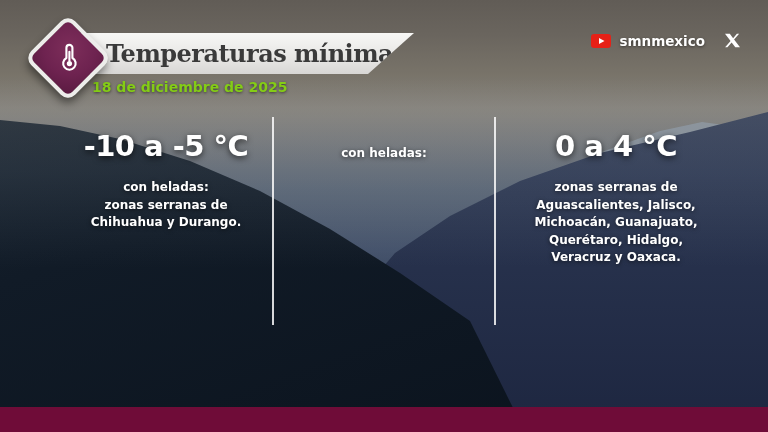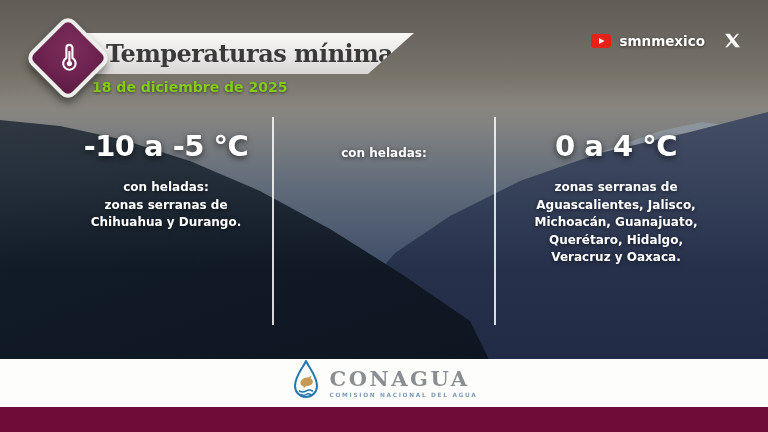--- a/index.html
+++ b/index.html
@@ -156,29 +156,15 @@
   <div class="col c3">
     <div class="temp">0 a 4 °C</div>
     <div class="frost"></div>
     <div class="regions">zonas serranas de
 Aguascalientes, Jalisco,
 Michoacán, Guanajuato,
 Querétaro, Hidalgo,
 Veracruz y Oaxaca.</div>
   </div>
 
-  <div class="footer-white">
-    <span>
-      <svg width="30" height="44" viewBox="0 0 30 44">
-        <path d="M15 2 C12 9 4 17 4 27 a11 11 0 0 0 22 0 C26 17 18 9 15 2 Z" fill="none" stroke="#2478ad" stroke-width="2" stroke-linejoin="round"></path>
-        <path fill="#c59a58" d="M9.5 23c1-3 4.5-5 7.5-4.5l3.5-2-1 3c2 .8 3 2.8 2 4.8-1 2-4 3-6.5 2.8l-2 2.2-.8-2.2c-2 0-3.2-2-2.7-4.1z"></path>
-        <path d="M8.5 32 q3.2 2 6.5 0 t6.5 0" stroke="#2478ad" stroke-width="1.5" fill="none" stroke-linecap="round"></path>
-        <path d="M10.5 35.5 q2.3 1.6 4.6 0 t4.6 0" stroke="#2478ad" stroke-width="1.4" fill="none" stroke-linecap="round"></path>
-      </svg>
-    </span>
-    <div class="brand-block">
-      <span class="brand">CONAGUA</span>
-      <span class="brand-sub">COMISIÓN NACIONAL DEL AGUA</span>
-    </div>
-  </div>
   <div class="footer-maroon"></div>
 
 </div>
 
 </body></html>

